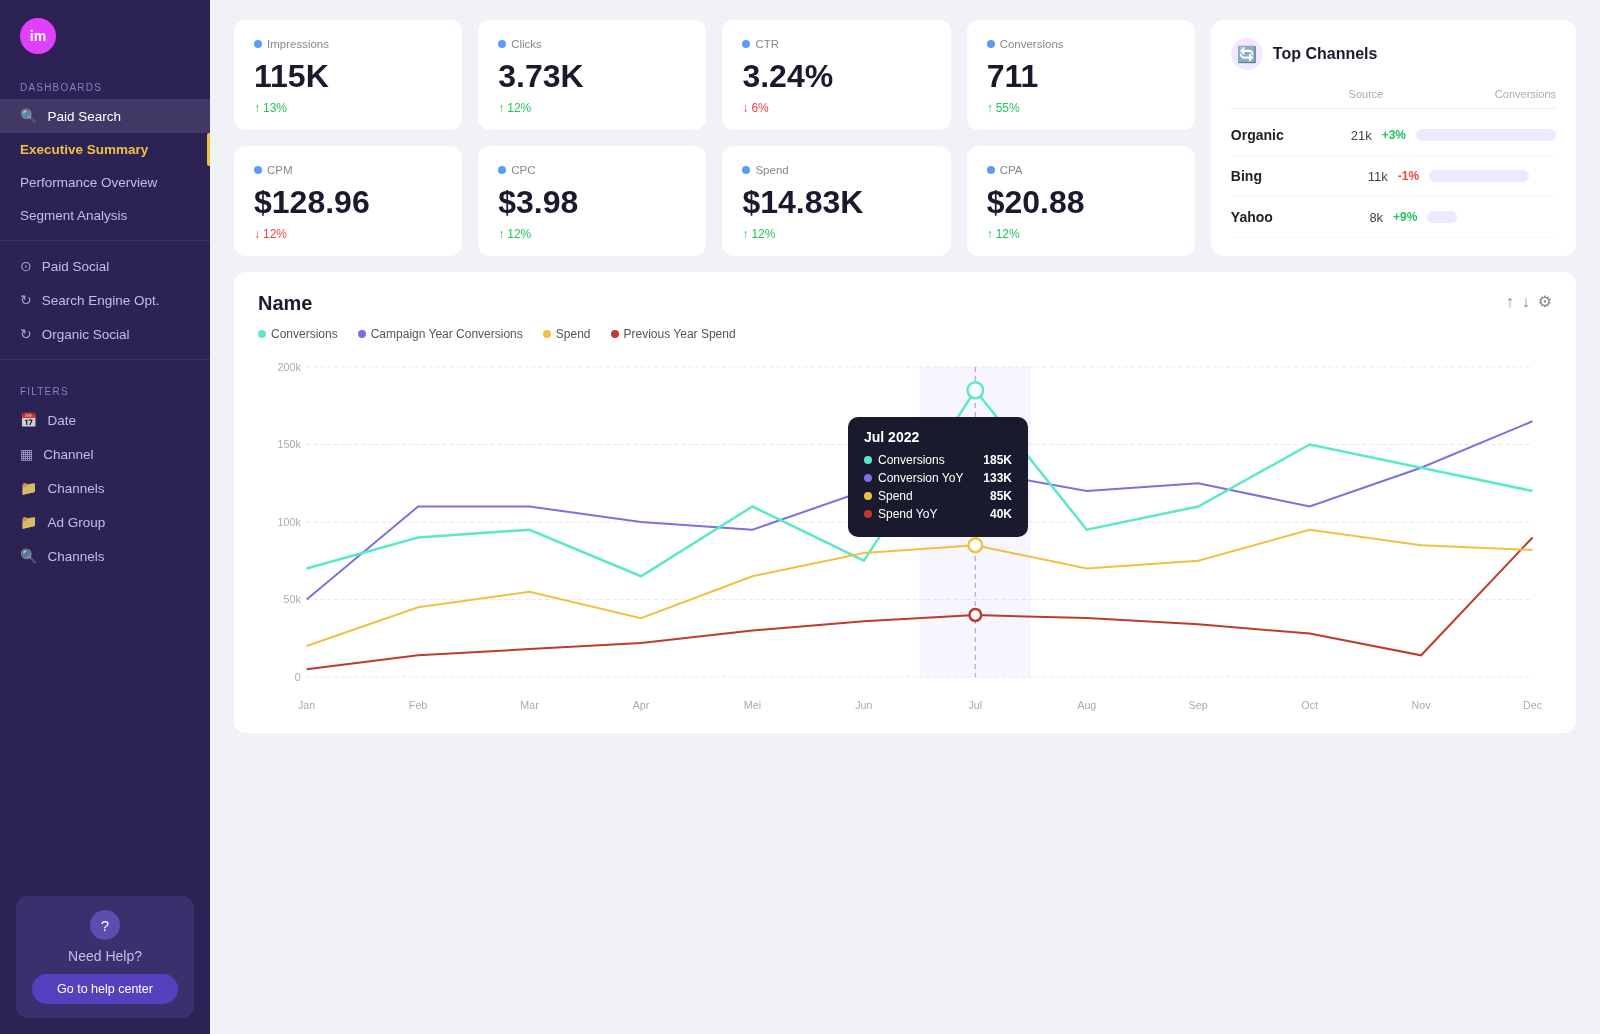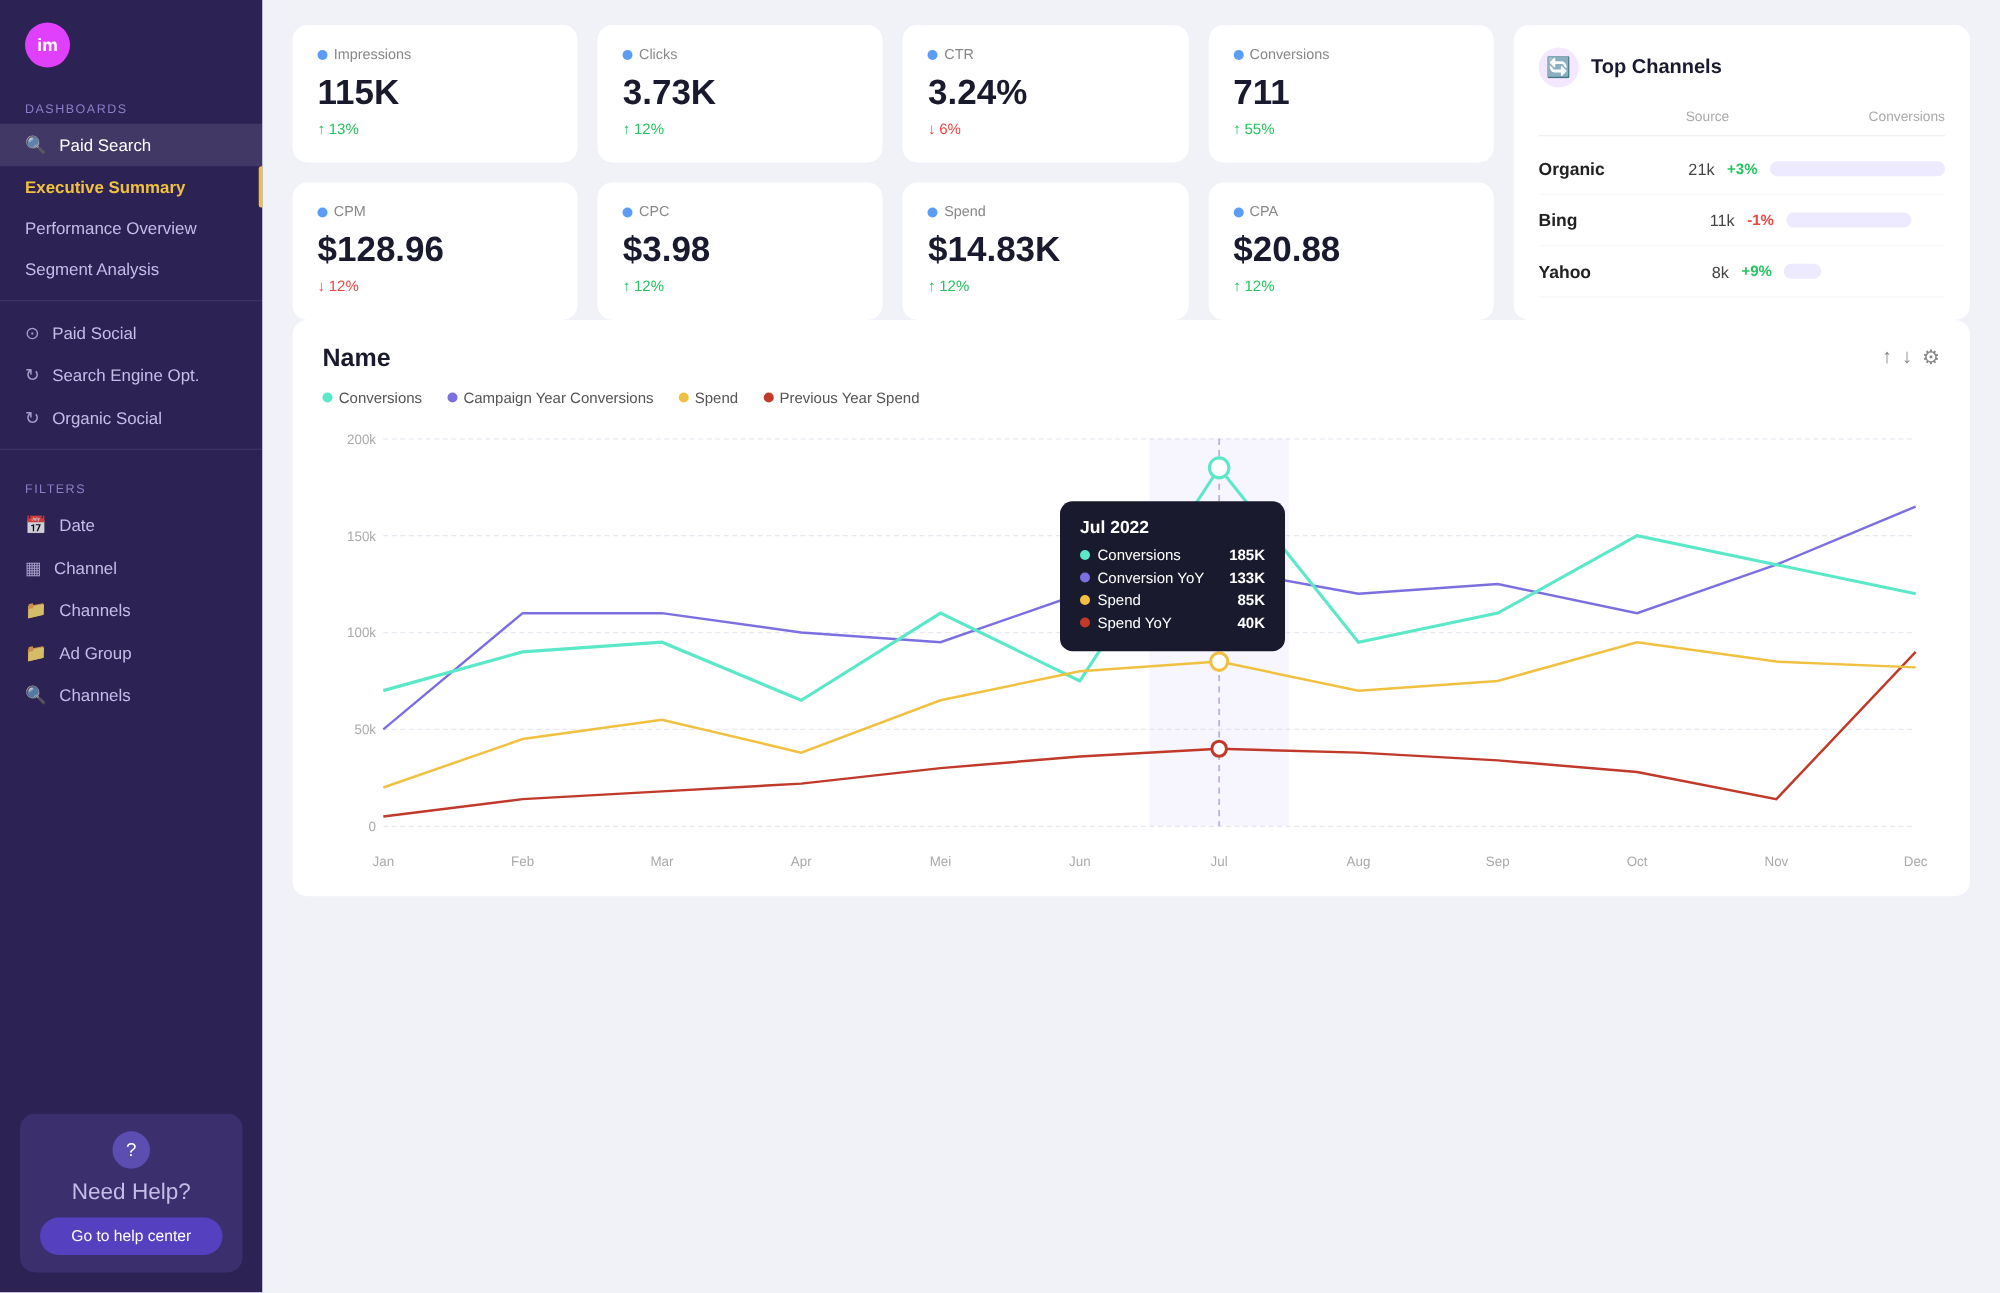--- a/index.html
+++ b/index.html
@@ -83,21 +83,21 @@
       width: 100%;
     }
     .help-icon-circle {
       width: 30px; height: 30px;
       background: #5c4db1;
       border-radius: 50%;
       display: flex; align-items: center; justify-content: center;
       margin: 0 auto 8px;
       font-size: 15px; color: #fff;
     }
-    .help-text { font-size: 18px; color: #c5bce8; margin-bottom: 10px; }
+    .help-text { font-size: 14px; color: #c5bce8; margin-bottom: 10px; }
     .help-btn {
       background: #5540c0;
       color: #fff;
       border: none;
       border-radius: 20px;
       padding: 8px 16px;
       font-size: 12.5px;
       cursor: pointer;
       width: 100%;
     }
@@ -121,21 +121,21 @@
       align-items: center;
       gap: 5px;
       margin-bottom: 8px;
     }
     .metric-dot {
       width: 8px; height: 8px;
       border-radius: 50%;
       display: inline-block;
     }
     .metric-value {
-      font-size: 28px;
+      font-size: 32px;
       font-weight: 700;
       color: #1a1a2e;
       margin-bottom: 6px;
     }
     .metric-change {
       font-size: 12px;
       display: flex;
       align-items: center;
       gap: 3px;
     }
@@ -193,20 +193,21 @@
     .channel-pct-down { color: #ef4444; font-size: 12px; font-weight: 600; }
     .channel-bar-wrap { display: flex; align-items: center; }
     .channel-bar { height: 12px; background: #ede9fe; border-radius: 6px; }
 
     
     .full-metrics-layout {
       display: grid;
       grid-template-columns: repeat(4, 1fr) 1.6fr;
       grid-template-rows: auto auto;
       gap: 16px;
+      margin-bottom: 16px;
     }
     .metrics-row1 {
       grid-column: 1 / 5;
       display: grid;
       grid-template-columns: repeat(4, 1fr);
       gap: 16px;
     }
     .metrics-row2 {
       grid-column: 1 / 5;
       grid-row: 2;

